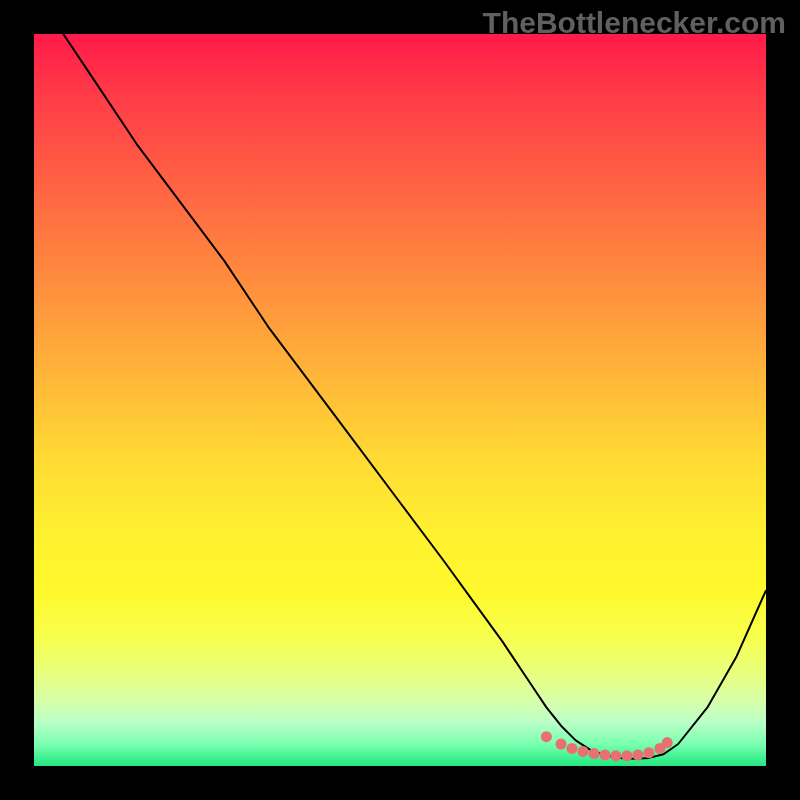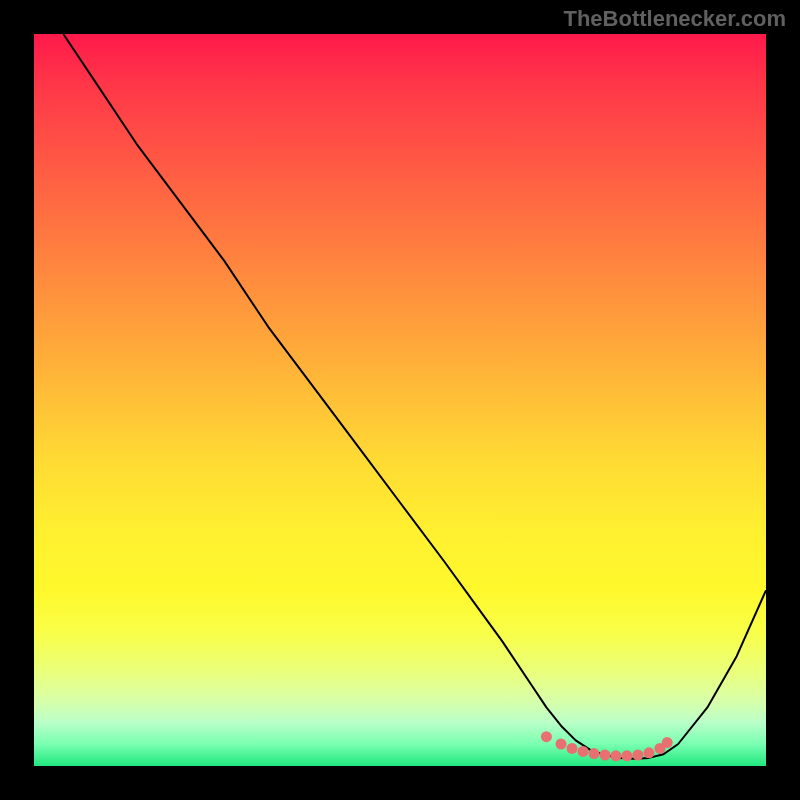--- a/index.html
+++ b/index.html
@@ -9,21 +9,21 @@
     background: #000;
     position: relative;
     font-family: Arial, sans-serif;
     overflow: hidden;
   }
   .attribution {
     position: absolute;
     top: 6px;
     right: 14px;
     color: #606060;
-    font-size: 22px;
+    font-size: 30px;
     font-weight: bold;
     z-index: 10;
   }
   .plot-area {
     position: absolute;
     left: 34px;
     top: 34px;
     width: 732px;
     height: 732px;
     background: linear-gradient(to bottom,

